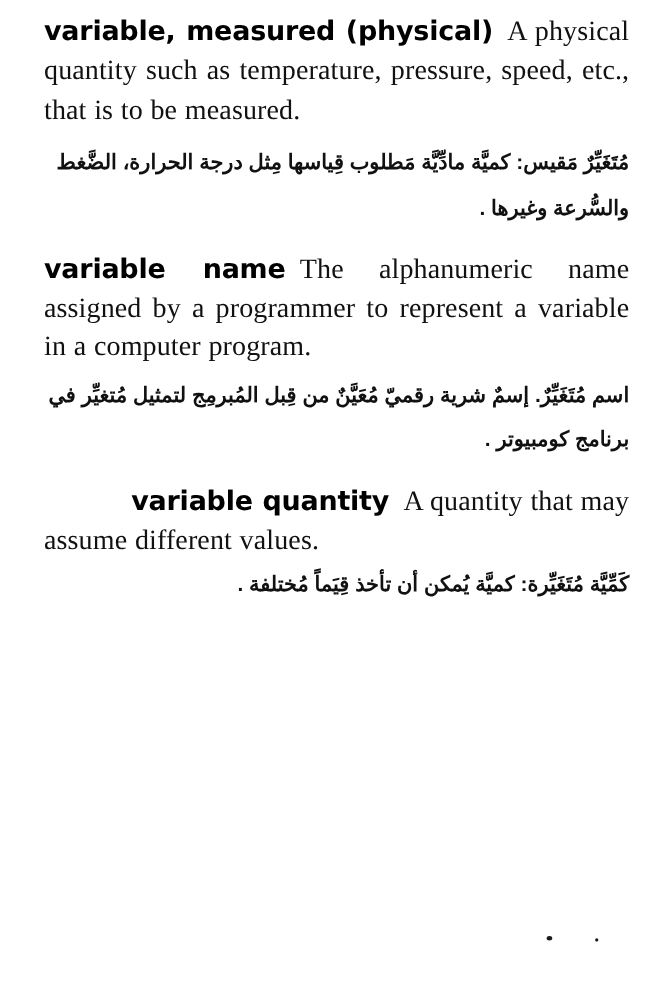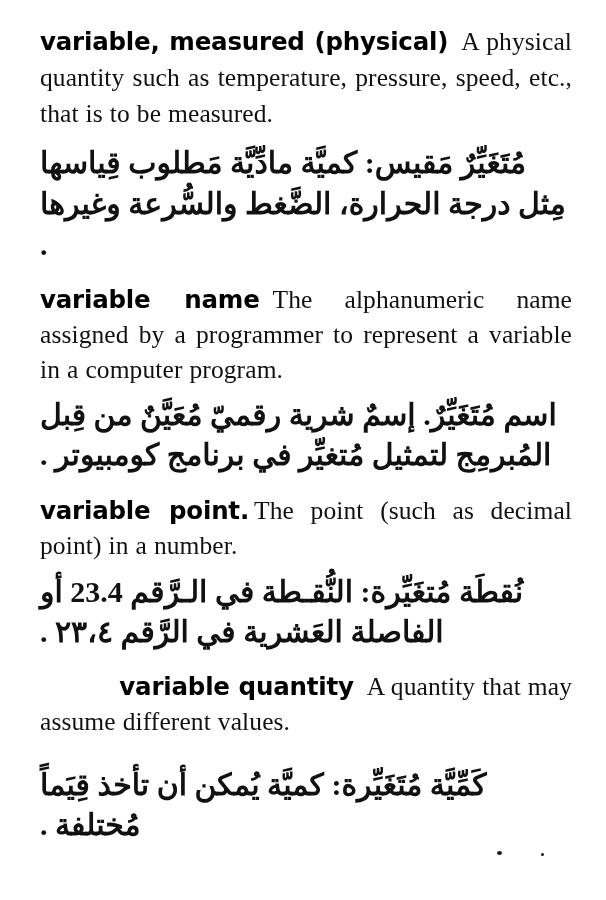--- a/index.html
+++ b/index.html
@@ -18,21 +18,21 @@
     -webkit-font-smoothing: none;
   }
 
   .page {
     position: absolute;
     left: 0;
     top: 0;
     width: 584px;
     height: 900px;
     background: #ffffff;
-    padding: 24px 12px 0 40px;
+    padding: 10px 12px 0 40px;
     box-sizing: border-box;
   }
 
   .entry {
     margin: 0 0 14px 0;
   }
 
   
   .def {
     margin: 0;
@@ -55,41 +55,41 @@
     letter-spacing: -0.2px;
     color: #000000;
   }
   .gap-wide { display: inline-block; width: 13px; }
   .gap-narrow { display: inline-block; width: 5px; }
 
   
   .gloss {
     margin: 6px 0 0 0;
     direction: rtl;
-    text-align: left;
+    text-align: right;
     unicode-bidi: isolate;
-    font-family: Liberation Serif, serif;
-    font-size: 30px;
+    font-family: Liberation Sans, sans-serif;
+    font-size: 19px;
     line-height: 40px;
     color: #111111;
     max-width: 556px;
     font-weight: 600;
   }
   .gloss .term {
     font-weight: 700;
   }
 
   
   #entry-measured      { margin-bottom: 17px; }
   #entry-measured .gloss { margin-top: 10px; line-height: 41px; }
   #entry-name          { margin-bottom: 18px; }
   #entry-name .gloss     { margin-top: 8px; line-height: 40px; }
   #entry-point         { margin-bottom: 17px; }
   #entry-point .gloss    { margin-top: 9px; line-height: 40px; }
-  #entry-quantity .gloss { margin-top: 26px; line-height: 40px; }
+  #entry-quantity .gloss { margin-top: 4px; line-height: 40px; }
 
   #entry-name .def,
   #entry-point .def,
   #entry-quantity .def { line-height: 35px; }
 
   .scan-speck {
     position: absolute;
     background: #1a1a1a;
     border-radius: 50%;
     pointer-events: none;
@@ -103,24 +103,20 @@
   <div class="entry" id="entry-measured">
     <p class="def"><span class="headword">variable, measured (physical)</span><span class="gap-wide"></span><span>A physical quantity such as temperature, pressure, speed, etc., that is to be measured.</span></p>
     <p class="gloss"><span class="term">مُتَغَيِّرٌ مَقيس</span><span>:</span>&nbsp;<span>كميَّة مادِّيَّة مَطلوب قِياسها مِثل درجة الحرارة، الضَّغط والسُّرعة وغيرها .</span></p>
   </div>
 
   <div class="entry" id="entry-name">
     <p class="def"><span class="headword">variable name</span><span class="gap-wide"></span><span>The alphanumeric name assigned by a programmer to represent a variable in a computer program.</span></p>
     <p class="gloss"><span class="term">اسم مُتَغَيِّرٌ</span><span>.</span>&nbsp;<span>إسمٌ شرية رقميّ مُعَيَّنٌ من قِبل المُبرمِج لتمثيل مُتغيِّر في برنامج كومبيوتر .</span></p>
   </div>
 
-  <div class="entry" id="entry-point">
-    <p class="def"><span class="headword">variable point.</span><span class="gap-narrow"></span><span>The point (such as decimal point) in a number.</span></p>
-    <p class="gloss"><span class="term">نُقطَة مُتغَيِّرة</span><span>:</span>&nbsp;<span>النُّقـطة في الـرَّقم 23.4 أو الفاصلة العَشرية في الرَّقم ٢٣،٤ .</span></p>
-  </div>
 
   <div class="entry" id="entry-quantity">
     <p class="def nojustify"><span class="headword">variable quantity</span><span class="gap-wide"></span><span>A quantity that may assume different values.</span></p>
     <p class="gloss"><span class="term">كَمِّيَّة مُتَغَيِّرة</span><span>:</span>&nbsp;<span>كميَّة يُمكن أن تأخذ قِيَماً مُختلفة .</span></p>
   </div>
 
   <span class="scan-speck" style="left:497px; top:851px; width:5px; height:4px;"></span>
   <span class="scan-speck" style="left:541px; top:853px; width:3px; height:3px;"></span>
 </div>
 

